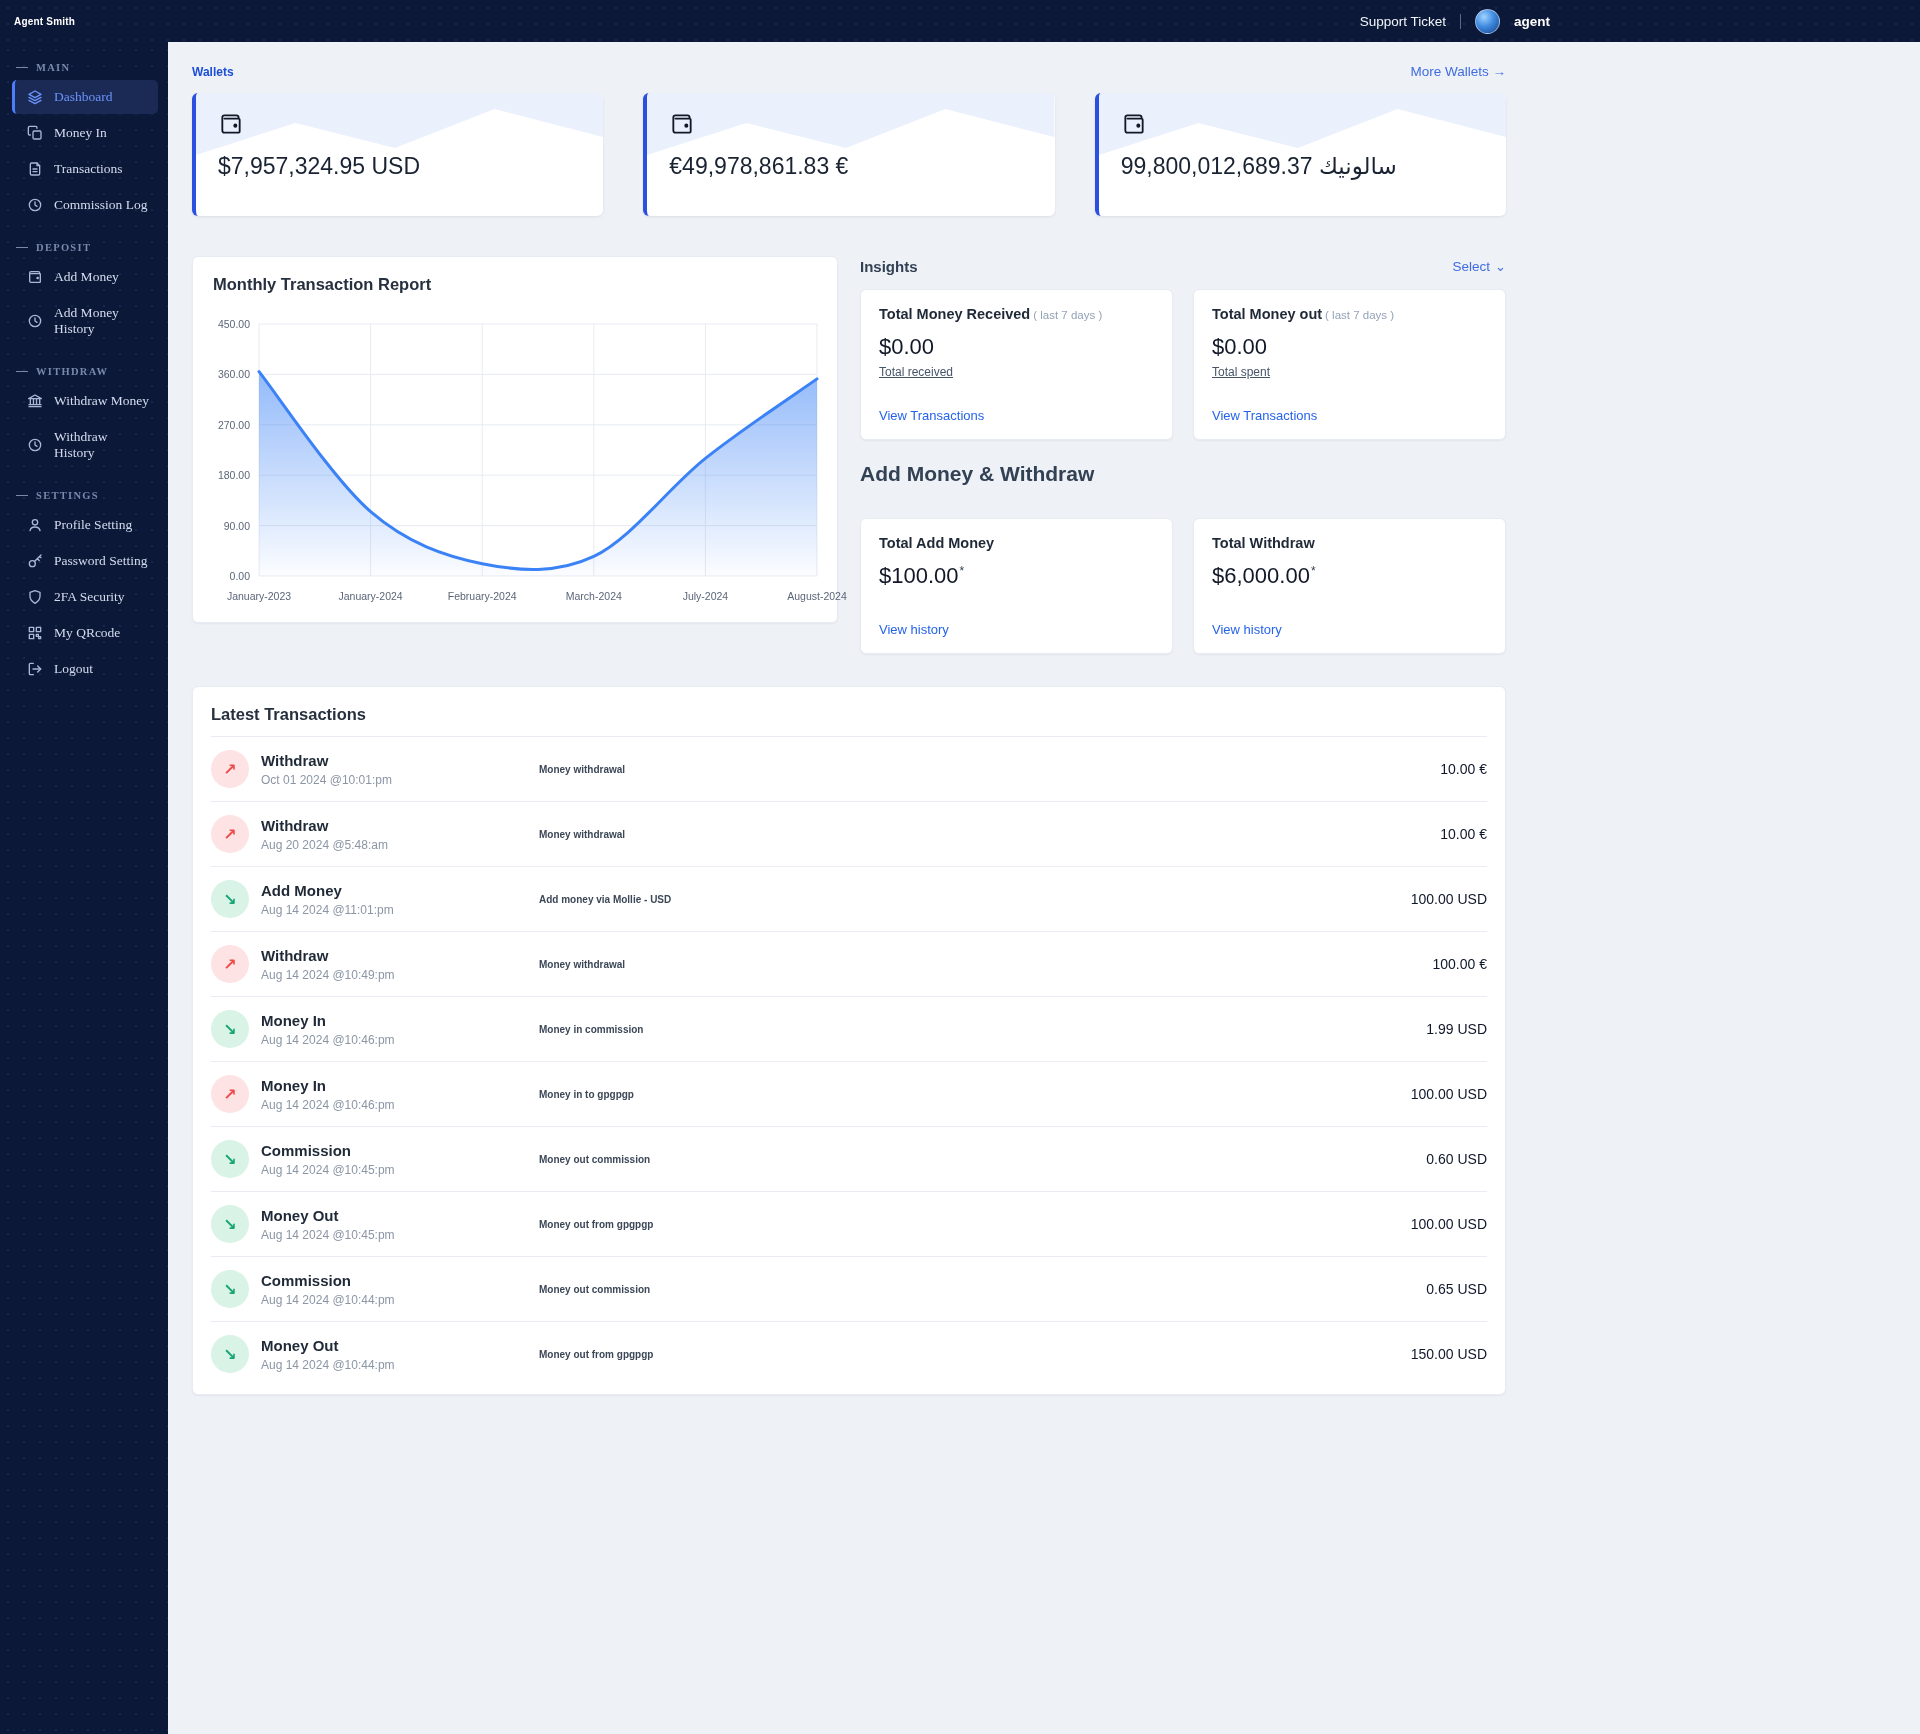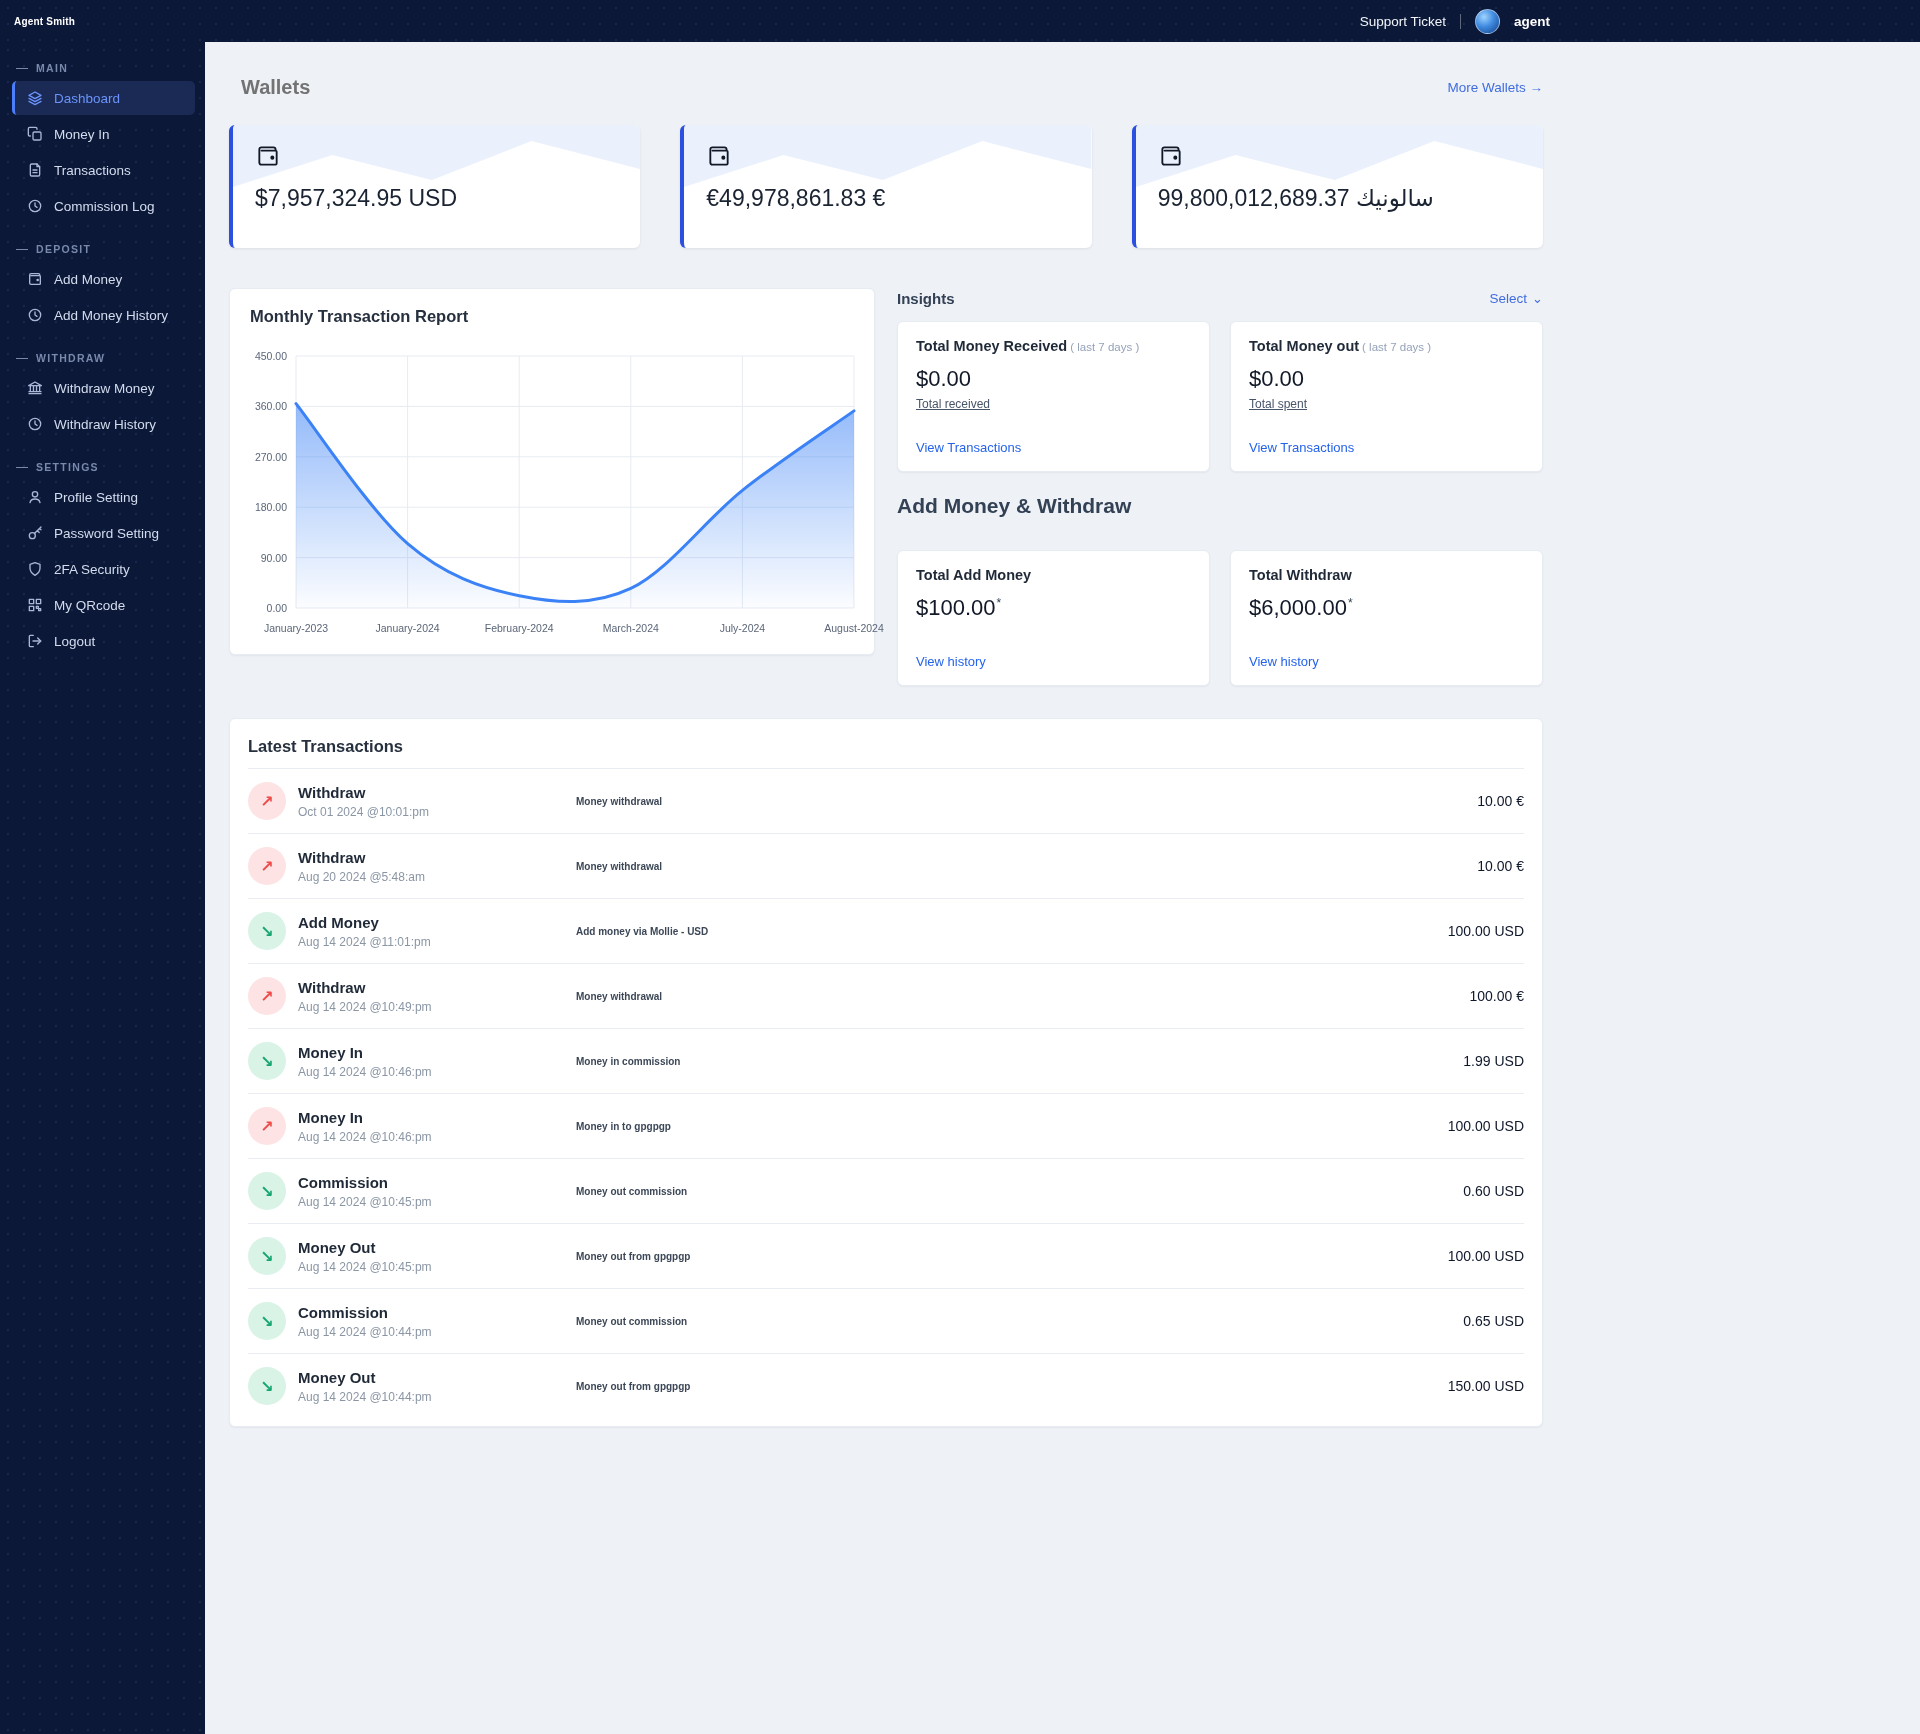--- a/index.html
+++ b/index.html
@@ -25,21 +25,21 @@
   .support-link { color:#f1f5f9; font-size:13.5px; text-decoration:none; cursor:pointer; }
   .top-divider { width:1px; height:15px; background:rgba(255,255,255,.35); }
   .avatar {
     width:25px; height:25px; border-radius:50%;
     background:radial-gradient(circle at 35% 30%, #9fd4ff 0%, #3f8ae0 45%, #123f86 100%);
     border:1px solid rgba(255,255,255,.5);
   }
   .username { font-size:13.5px; font-weight:700; color:#fff; }
   
   .shell { display:flex; min-height:1692px; align-items:stretch; }
-  .sidebar { width:205px; flex-shrink:0; padding-top:8px; }
+  .sidebar { width:168px; flex-shrink:0; padding-top:8px;font-family:Liberation Serif, serif; }
   .nav-section { margin-top:20px; }
   .nav-section:first-child { margin-top:12px; }
   .section-label {
     display:flex; align-items:center; gap:8px; margin:0 0 7px 16px;
     font-size:10.5px; font-weight:700; letter-spacing:1.3px; color:#7889ac;
     text-transform:uppercase;
   }
   .section-dash { width:12px; height:1px; background:#7889ac; }
   .nav-item {
     display:flex; align-items:center; gap:11px;
@@ -48,21 +48,21 @@
     font-size:13.5px; color:#d3dcee; cursor:pointer;
   }
   .nav-item.active { background:#1a2a55; border-left-color:#4c7dfa; color:#6b93fb; }
   .nav-icon { display:flex; color:#a9b7d8; }
   .nav-item.active .nav-icon { color:#6b93fb; }
   .nav-icon svg { width:16px; height:16px; }
   
   .main { flex:1; padding:22px 0 0 24px; }
   .content { width:1314px; }
   .section-head { display:flex; align-items:center; justify-content:space-between; margin-bottom:14px; }
-  .section-title { font-size:20px; font-weight:700; color:#737373; margin:12px; }
+  .section-title { font-size:12px; font-weight:700; color:#1d4ed8; margin:0; }
   a.blue-link { color:#3f6ce0; font-size:13.5px; text-decoration:none; cursor:pointer; }
   
   .wallet-grid { display:grid; grid-template-columns:repeat(3,1fr); gap:40px; margin-bottom:40px; }
   .wallet-card {
     position:relative; background:#fff; border-radius:6px; height:123px;
     border-left:4px solid #2b50e0; box-shadow:0 1px 3px rgba(15,23,42,.08);
     padding:18px 22px; overflow:hidden;
   }
   .wallet-wave { position:absolute; top:0; left:0; right:0; height:72px; width:100%; }
   .wallet-icon { position:relative; z-index:1; color:#111827; display:inline-flex; }

